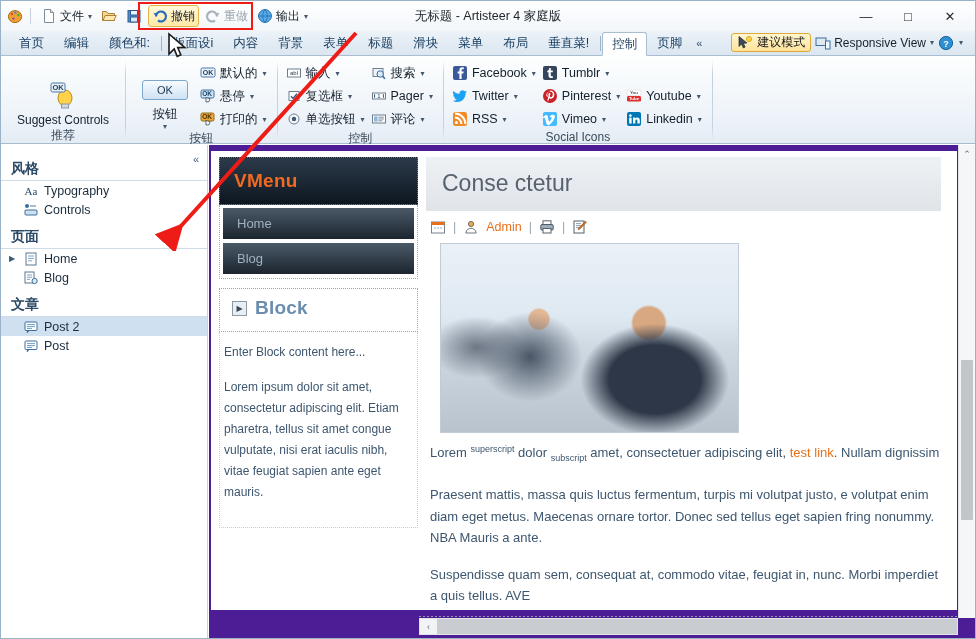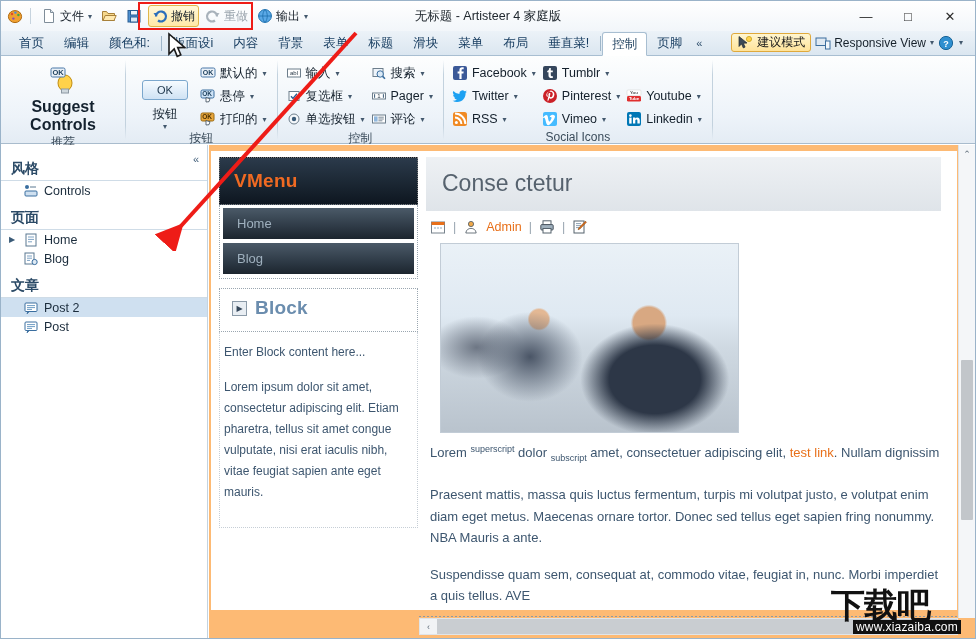--- a/index.html
+++ b/index.html
@@ -97,21 +97,21 @@
     height: 16px; text-align: center; font-size: 12px; color: #3a4b5a;
     display:flex; align-items:center; justify-content:center; gap:4px;
     position: relative;
   }
   .rgroup-div { width:1px; background: linear-gradient(transparent, #c3d2de 18%, #c3d2de 82%, transparent); margin-top:4px; height:80px;}
 
   .big-btn {
     width: 112px; display:flex; flex-direction:column; align-items:center;
     padding-top: 3px; gap: 1px;
   }
-  .big-btn .lbl { font-size: 16px; color:#13212e; text-align:center;font-weight:bold; }
+  .big-btn .lbl { font-size: 12px; color:#13212e; text-align:center; }
 
   .col-btn { width: 66px; display:flex; flex-direction:column; align-items:center; padding-top:6px; }
   .okbtn {
     width: 46px; height: 20px; border-radius: 3px;
     background: linear-gradient(#f6fbff, #cfe2f4);
     border: 1px solid #7ba7cd; color:#1d364c; font-size:11px;
     display:flex; align-items:center; justify-content:center;
   }
   .col-btn .lbl { font-size:12.5px; color:#13212e; margin-top:6px; }
   .col-btn .dncaret { font-size:8px; color:#43586d; line-height:7px; }
@@ -139,21 +139,21 @@
     padding-left: 22px; font-size: 12.5px; color:#1b2c3c;
   }
   .lp-item.sel { background: #cfe0f0; }
   .lp-item .tri { position:absolute; left:8px; font-size:8px; color:#3a5a77; }
   .lp-item-wrap { position: relative; }
   .collapse-arrows { position:absolute; right:8px; top:8px; font-size:11px; color:#44617c; }
 
   
   .canvas {
     position: absolute; left: 208px; top: 144px; right: 0; bottom: 0;
-    background: #fdba74; overflow: hidden;
+    background: #4c1d95; overflow: hidden;
   }
   .page {
     position:absolute; left: 2px; top: 6px; right: 18px; bottom: 28px;
     background: #ffffff; overflow: hidden;
   }
 
   .sideblocks { position:absolute; left: 8px; top: 6px; width: 199px; }
   .vmenu-head {
     height: 48px; background: linear-gradient(#2b3a4b, #1b2733 55%, #0e1620);
     border: 1px dotted #7a7a7a;
@@ -626,20 +626,30 @@
       </div>
       <div class="rgroup-label">Social Icons</div>
     </div>
     <div class="rgroup-div"></div>
   </div>
 
   <div class="leftpanel">
     <div class="collapse-arrows">«</div>
 
     <div class="lp-section">风格</div>
+    <div class="lp-item-wrap">
+      <div class="lp-item">
+        <span class="ico">
+          <svg width="16" height="16" viewBox="0 0 16 16">
+              <text x="8" y="12" font-size="11" font-family="Liberation Serif, serif" fill="#2b4a66" text-anchor="middle">Aa</text>
+            </svg>
+        </span>
+        <span>Typography</span>
+      </div>
+    </div>
     <div class="lp-item-wrap">
       <div class="lp-item">
         <span class="ico">
           <svg width="16" height="16" viewBox="0 0 16 16">
               <circle cx="4" cy="4" r="2" fill="#3a6e9f"></circle>
               <path d="M7 4h6" stroke="#5a7891"></path>
               <rect x="2" y="8" width="12" height="5" rx="1" fill="#cfe0f0" stroke="#3a6e9f"></rect>
             </svg>
         </span>
         <span>Controls</span>
@@ -790,18 +800,14 @@
         <marker id="ah" markerWidth="7" markerHeight="7" refX="1" refY="3.5" orient="auto">
       <polygon points="7,0 7,7 0,3.5" fill="#ee1c17"></polygon>
     </marker>
       </defs>
     <line x1="205" y1="12" x2="30" y2="205" stroke="#ee1c17" stroke-width="4" marker-end="url(#ah)"></line>
   </svg>
   <svg style="position:absolute;left:165px;top:31px;z-index:41;pointer-events:none;" width="28" height="30" viewBox="0 0 28 30">
     <path d="M3 2l0 20 5.2-5 3 7.4 3.6-1.6-3.1-7.2 7-.2z" fill="#ffffff" stroke="#1a1a1a" stroke-width="1.6"></path>
   </svg>
 
-  <div class="watermark">
-    <div class="wm-text">下载吧</div>
-    <div class="wm-url">www.xiazaiba.com</div>
-  </div>
 
 </div>
 
 </body></html>

